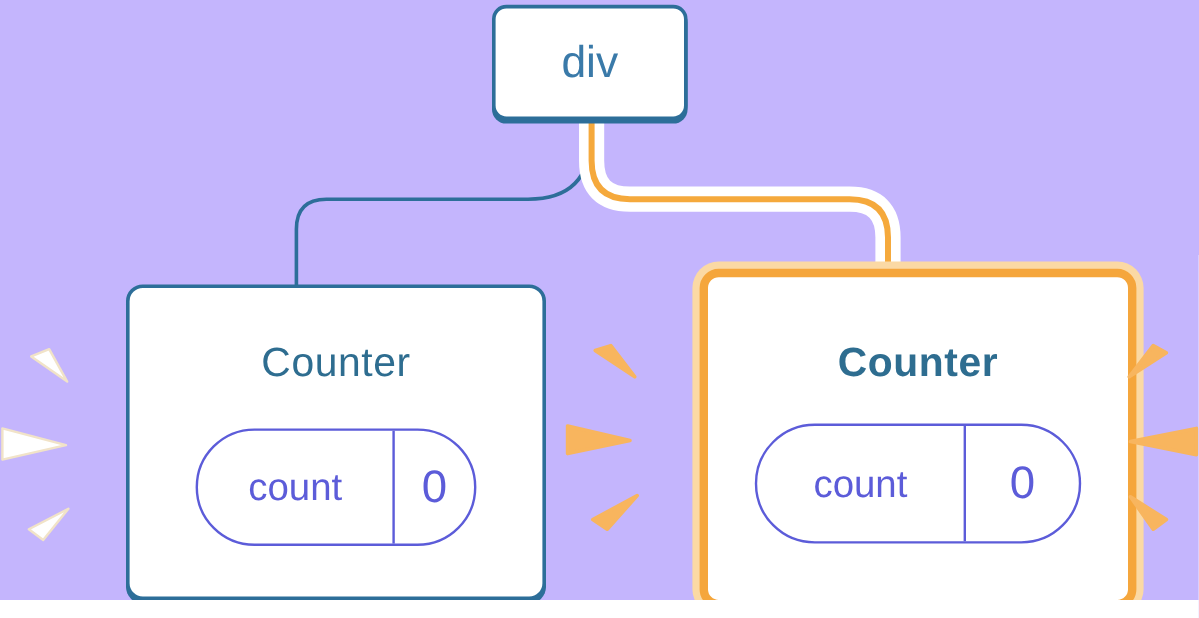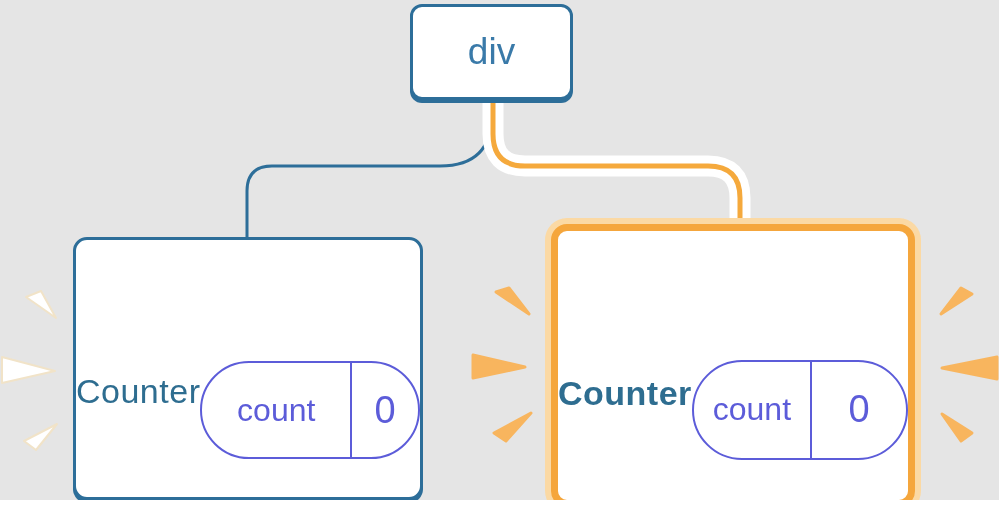--- a/index.html
+++ b/index.html
@@ -1,32 +1,32 @@
 <!DOCTYPE html>
 <html style="--card-bg: #ffffff; --node-blue-border: #2d6e99; --node-blue-text: #3a7aa9; --title-blue: #2e6d90; --pill-purple: #5c5cd9; --edge-blue: #2d6e99; --edge-orange: #f5a93c; --highlight-orange: #f5a63c; --highlight-glow: #fbd9a4; --spark-orange: #f8b55e; --spark-white: #ffffff; --spark-white-edge: #f1e3c8;"><head>
 <meta charset="utf-8">
 <style>
   html,body{margin:0;padding:0;background:#ffffff;}
   .canvas{
-    position:relative;width:999px;height:500px;overflow:hidden;background:#e5e5e5;
+    position:relative;width:999px;height:500px;overflow:hidden;background:#c4b5fd;
     font-family:"Liberation Sans", sans-serif;
   }
   .layer{position:absolute;inset:0;width:999px;height:515px;pointer-events:none;}
 
   
   .node-div{
     position:absolute;left:410px;top:4px;width:163px;height:96px;
     background:var(--card-bg);border:3px solid var(--node-blue-border);
     border-radius:12px;box-shadow:0 3px 0 var(--node-blue-border);
     display:flex;align-items:center;justify-content:center;
     font-size:37px;color:var(--node-blue-text);box-sizing:border-box;z-index:2;
   }
   .card{
     position:absolute;background:var(--card-bg);box-sizing:border-box;z-index:2;
-    display:flex;flex-direction:row;align-items:center;
+    display:flex;flex-direction:column;align-items:center;margin-left:32px;
   }
   .card-left{
     left:73px;top:237px;width:350px;height:263px;
     border:3px solid var(--node-blue-border);border-radius:14px;
     box-shadow:0 3px 0 var(--node-blue-border);
     padding-top:45px;
   }
   .card-right{
     left:551px;top:224px;width:364px;height:283px;
     border:7px solid var(--highlight-orange);border-radius:16px;

